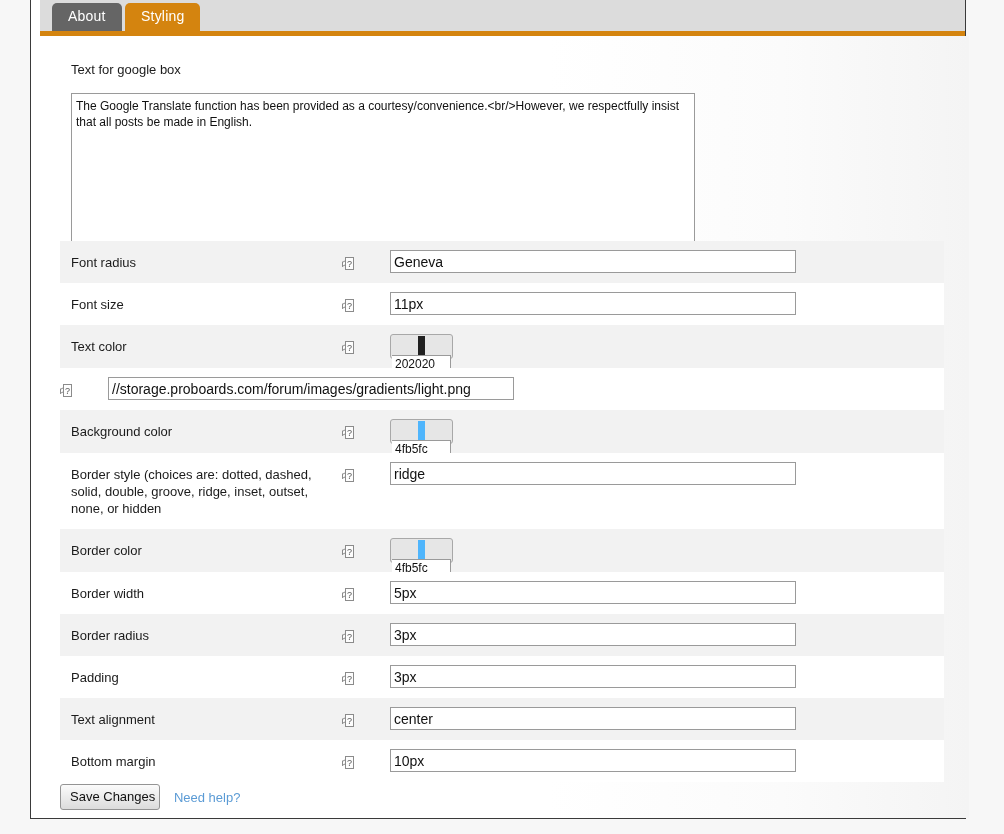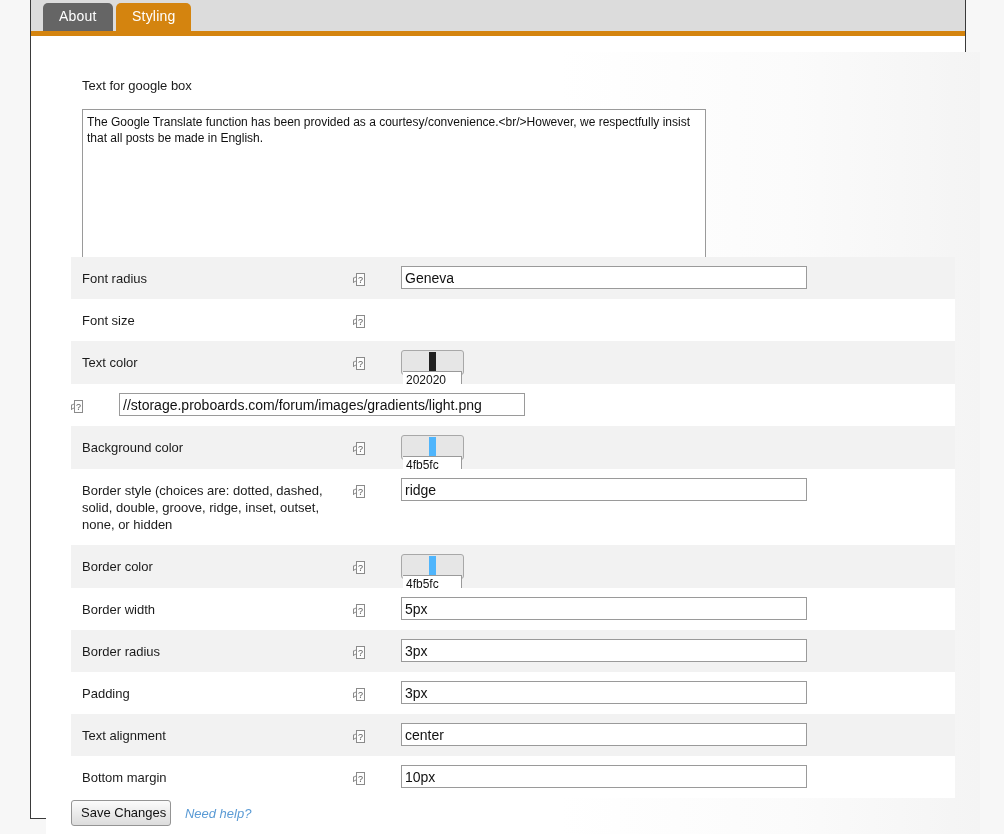--- a/index.html
+++ b/index.html
@@ -32,20 +32,21 @@
 
   
   #tabstrip {
     position: relative;
     height: 31px;
     background: #dcdcdc;
     border-bottom: 5px solid #d4840f;
     padding-left: 6px;
     box-sizing: content-box;
     overflow: hidden;
+    margin-left: 9px;
   }
   .tab {
     position: absolute;
     top: 3px;
     height: 28px;
     line-height: 27px;
     padding: 0 16px;
     border-radius: 5px 5px 0 0;
     font-size: 14px;
     color: #ffffff;
@@ -59,26 +60,25 @@
     left: 12px;
   }
   .tab.active {
     background: #d4840f;
     left: 85px;
   }
 
   
   #content {
     position: absolute;
-    left: 15px;
+    left: 4px;
     top: 36px;
     width: 934px;
     height: 782px;
     background: linear-gradient(to right, #ffffff 0%, #ffffff 55%, #fbfbfb 80%, #f4f4f4 100%);
-    margin-top: 16px;
   }
 
   
   #toprow {
     position: relative;
     height: 205px;
   }
   #toplabel {
     position: absolute;
     left: 36px;
@@ -260,21 +260,20 @@
     vertical-align: middle;
   }
   #needhelp {
     display: inline-block;
     margin-left: 10px;
     color: #5b9bd5;
     font-size: 13px;
     text-decoration: none;
     vertical-align: middle;
     cursor: pointer;
-    font-style: italic;
   }
 </style>
 </head>
 <body>
 
 <div id="panel">
 
   <div id="tabstrip">
     <div class="tab inactive">
       <span>About</span>
@@ -297,20 +296,21 @@
 
     <div id="rows">
         <div class="row alt">
           <div class="lbl">Font radius</div>
           <div class="hlp"><span class="helpicon"><span class="tip"></span><span class="box">?</span></span></div>
           <div class="fld"><input class="txt" type="text" spellcheck="false" value="Geneva" style=""></div>
         </div>
         <div class="row">
           <div class="lbl">Font size</div>
           <div class="hlp"><span class="helpicon"><span class="tip"></span><span class="box">?</span></span></div>
+          <div class="fld"><input class="txt" type="text" spellcheck="false" value="11px" style=""></div>
         </div>
         <div class="row alt">
           <div class="lbl">Text color</div>
           <div class="hlp"><span class="helpicon"><span class="tip"></span><span class="box">?</span></span></div>
           <div class="fld"><span class="colorwidget">
               <span class="swatch" style="background: rgb(32, 32, 32);"></span>
               <input class="colortxt" type="text" spellcheck="false" value="202020" style="">
               <span class="wheelbtn"></span>
             </span></div>
         </div>

